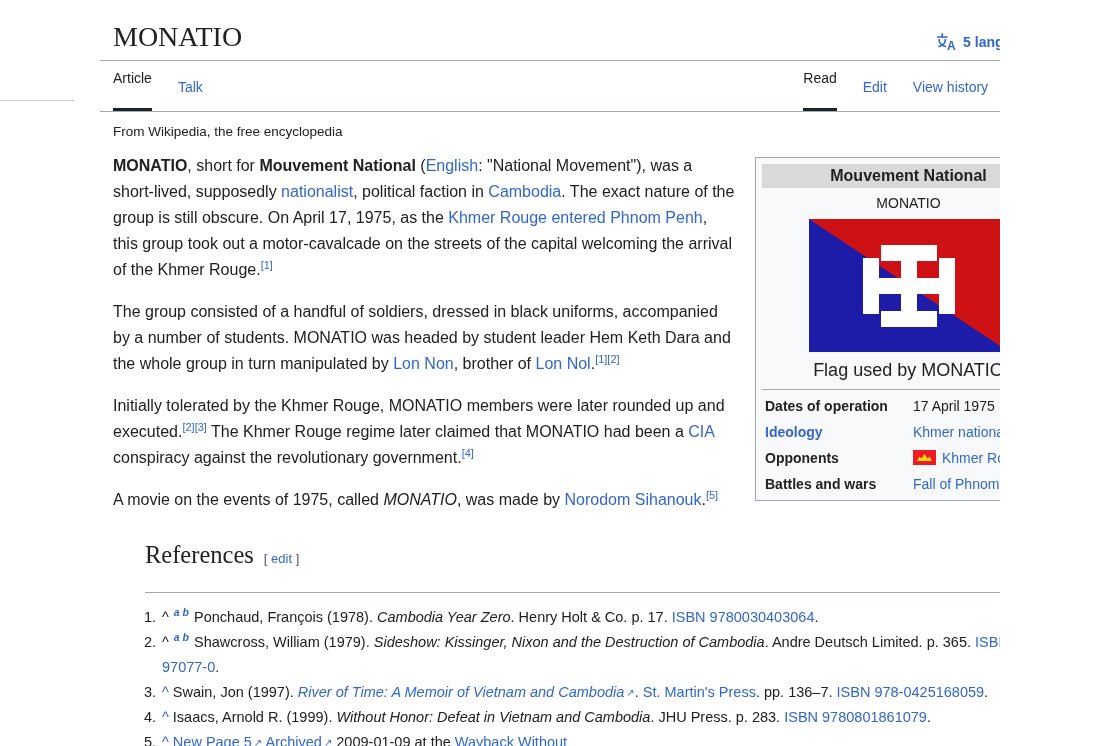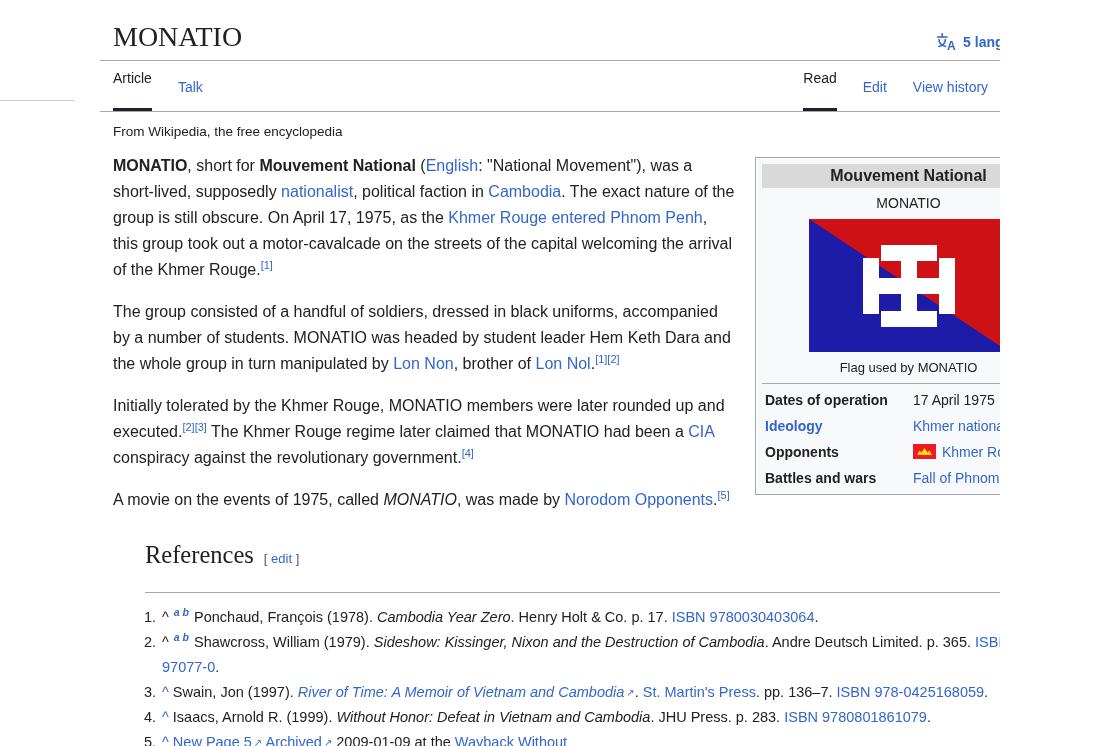--- a/index.html
+++ b/index.html
@@ -40,21 +40,21 @@
   .ext-icon { font-size:10px; color:#3366cc; padding-left:2px; vertical-align:1px; }
 
   
   .infobox { float:right; width:307px; background:#f8f9fa; border:1px solid #a2a9b1;
              margin:4px 0 16px 20px; padding:3px; font-size:14px; }
   .ib-header { background:#d9d9d9; text-align:center; font-weight:bold; font-size:16px;
                margin:3px; padding:3px 2px; }
   .ib-sub { text-align:center; padding:4px 0 2px 0; }
   .ib-flag { display:flex; justify-content:center; padding:6px 0 4px 0; cursor:pointer; }
   .ib-flag svg { display:block; }
-  .ib-caption { text-align:center; font-size:13px; padding:4px 0 8px 0; }
+  .ib-caption { text-align:center; font-size:18px; padding:4px 0 8px 0; }
   .ib-table { border-top:1px solid #a2a9b1; margin:0 3px; padding-top:3px; }
   .ib-row { display:grid; grid-template-columns:148px 1fr; padding:4px 3px; line-height:18px; }
   .ib-label { font-weight:bold; padding-right:8px; }
   .ib-label.link { color:#3366cc; cursor:pointer; }
   .ib-value a { color:#3366cc; text-decoration:none; cursor:pointer; }
   .ib-flagicon { display:inline-block; vertical-align:-2px; margin-right:6px; line-height:0; }
 
   
   .refs-heading { font-weight:400; margin-top:28px; padding-bottom:23px; border-bottom:1px solid #a2a9b1;margin-left:32px; }
   .refs-heading .serif { font-family:"Liberation Serif","DejaVu Serif",serif; font-size:24.5px; color:#202122; }
@@ -159,21 +159,21 @@
           <div class="ib-row">
             <div class="ib-label">Battles and wars</div>
             <div class="ib-value"><a>Fall of Phnom Penh</a></div>
           </div>
         </div>
       </div>
 
       <p><b>MONATIO</b>, short for <b>Mouvement National</b> (<a class="wlink">English</a>: "National Movement"), was a short-lived, supposedly <a class="wlink">nationalist</a>, political faction in <a class="wlink">Cambodia</a>. The exact nature of the group is still obscure. On April 17, 1975, as the <a class="wlink">Khmer Rouge entered Phnom Penh</a>, this group took out a motor-cavalcade on the streets of the capital welcoming the arrival of the Khmer Rouge.<sup class="ref-sup"><a class="wlink">[1]</a></sup></p>
       <p>The group consisted of a handful of soldiers, dressed in black uniforms, accompanied by a number of students. MONATIO was headed by student leader Hem Keth Dara and the whole group in turn manipulated by <a class="wlink">Lon Non</a>, brother of <a class="wlink">Lon Nol</a>.<sup class="ref-sup"><a class="wlink">[1]</a></sup><sup class="ref-sup"><a class="wlink">[2]</a></sup></p>
       <p>Initially tolerated by the Khmer Rouge, MONATIO members were later rounded up and executed.<sup class="ref-sup"><a class="wlink">[2]</a></sup><sup class="ref-sup"><a class="wlink">[3]</a></sup> The Khmer Rouge regime later claimed that MONATIO had been a <a class="wlink">CIA</a> conspiracy against the revolutionary government.<sup class="ref-sup"><a class="wlink">[4]</a></sup></p>
-      <p>A movie on the events of 1975, called <i>MONATIO</i>, was made by <a class="wlink">Norodom Opponents</a>.<sup class="ref-sup"><a class="wlink">[5]</a></sup></p>
+      <p>A movie on the events of 1975, called <i>MONATIO</i>, was made by <a class="wlink">Norodom Sihanouk</a>.<sup class="ref-sup"><a class="wlink">[5]</a></sup></p>
 
       <h2 class="refs-heading">
         <span class="serif">References</span><span class="editsection"><span>[ </span><a>edit</a><span> ]</span></span>
       </h2>
       <ol class="references">
         <li>^ <sup class="ref-letters">a b</sup> Ponchaud, François (1978). <i>Cambodia Year Zero</i>. Henry Holt &amp; Co. p. 17. <a class="wlink">ISBN 9780030403064</a>.</li>
         <li>^ <sup class="ref-letters">a b</sup> Shawcross, William (1979). <i>Sideshow: Kissinger, Nixon and the Destruction of Cambodia</i>. Andre Deutsch Limited. p. 365. <a class="wlink">ISBN 0-233-97077-0</a>.</li>
         <li><a class="wlink">^</a> Swain, Jon (1997). <a class="wlink it">River of Time: A Memoir of Vietnam and Cambodia<span class="ext-icon">↗</span></a>. <a class="wlink">St. Martin's Press</a>. pp. 136–7. <a class="wlink">ISBN 978-0425168059</a>.</li>
         <li><a class="wlink">^</a> Isaacs, Arnold R. (1999). <i>Without Honor: Defeat in Vietnam and Cambodia</i>. JHU Press. p. 283. <a class="wlink">ISBN 9780801861079</a>.</li>
         <li><a class="wlink">^</a> <a class="wlink">New Page 5<span class="ext-icon">↗</span></a> <a class="wlink">Archived<span class="ext-icon">↗</span></a> 2009-01-09 at the <a class="wlink">Wayback Without</a></li>

